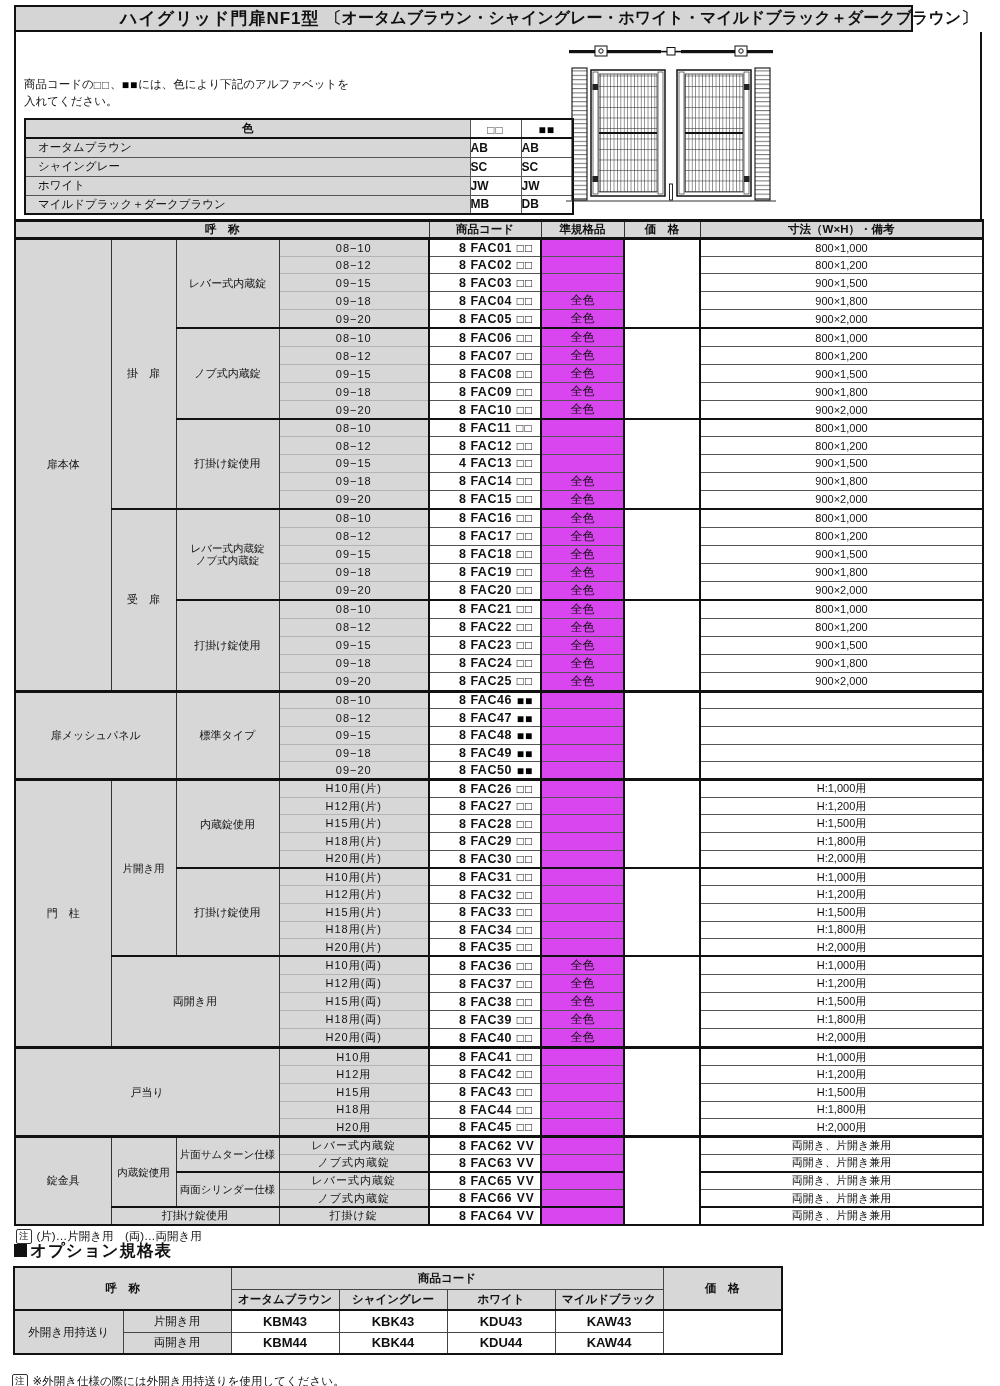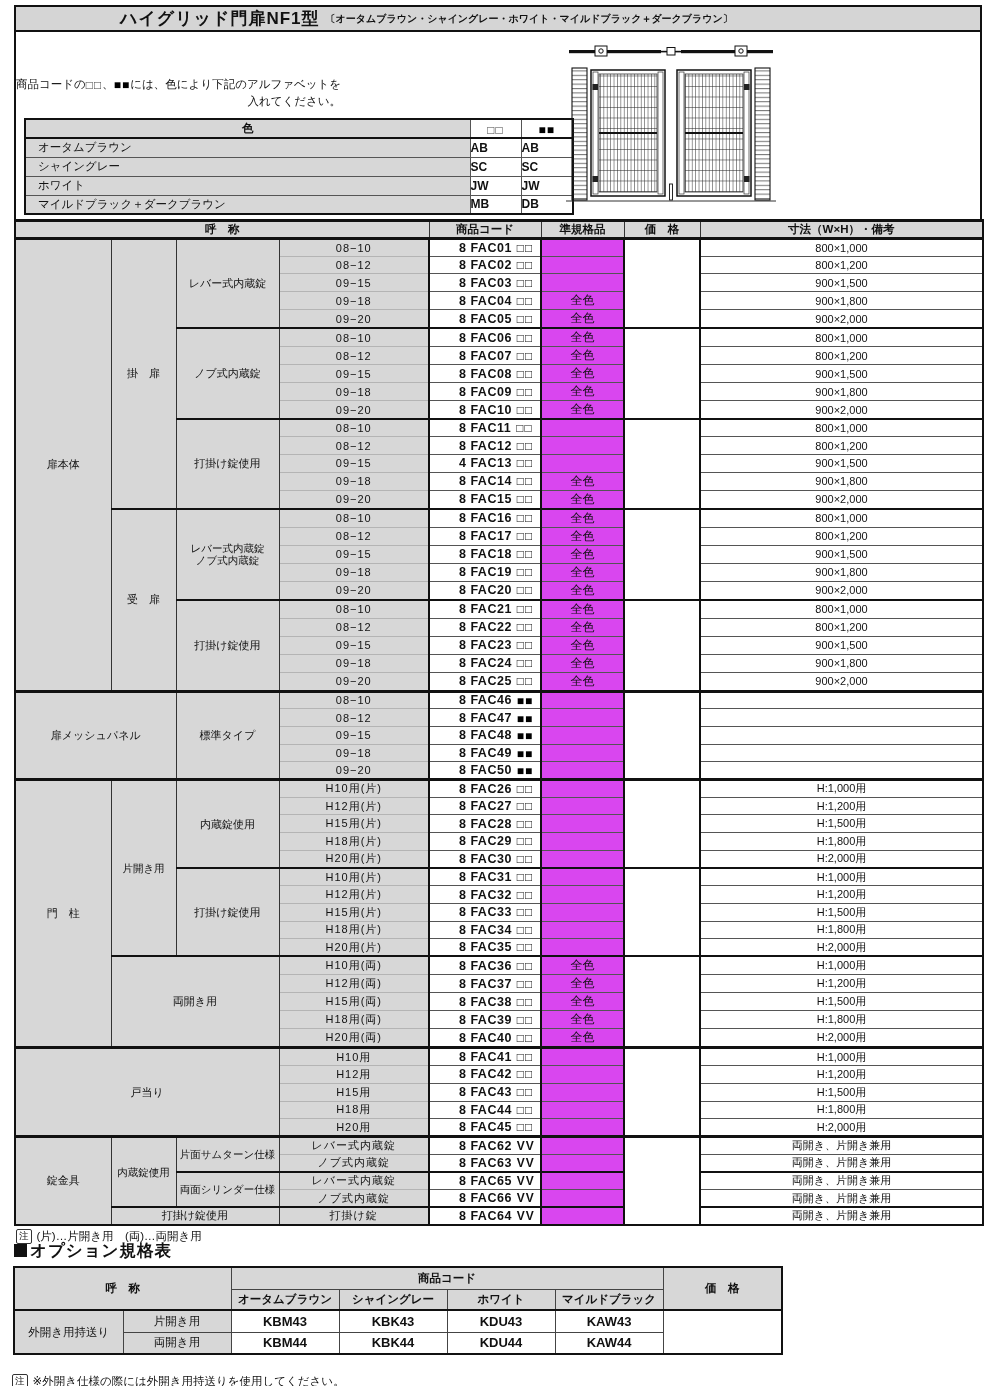--- a/index.html
+++ b/index.html
@@ -1,28 +1,28 @@
 <!DOCTYPE html>
 <html><head>
 <meta charset="utf-8">
 <style>
   html,body{margin:0;padding:0;background:#fff;}
   body{font-family:"Liberation Sans","DejaVu Sans",sans-serif;color:#111;}
   #page{position:relative;width:1000px;height:1386px;background:#fff;overflow:hidden;}
 
   
-  .titlebar{position:absolute;left:14px;top:5px;width:968px;height:27px;background:#d5d5d5;
+  .titlebar{position:absolute;left:14px;top:5px;width:899px;height:27px;background:#d5d5d5;
     border:2px solid #111;box-sizing:border-box;display:flex;align-items:center;padding-left:104px;}
   .title-main{font-weight:bold;font-size:17px;letter-spacing:1px;white-space:nowrap;}
-  .title-sub{font-weight:bold;font-size:10px;margin-left:6px;white-space:nowrap;}
+  .title-sub{font-weight:bold;font-size:16px;margin-left:6px;white-space:nowrap;}
 
   
   .upperbox{position:absolute;left:14px;top:32px;width:968px;height:187px;background:#fff;
     border-left:2px solid #111;border-right:2px solid #111;box-sizing:border-box;}
-  .note-top{position:absolute;left:0;top:44px;font-size:11.5px;line-height:1.45;white-space:nowrap;text-align:right;}
+  .note-top{position:absolute;left:8px;top:44px;font-size:11.5px;line-height:1.45;white-space:nowrap;}
   .sq-open,.sq-filled{display:inline-block;font-size:12px;letter-spacing:1px;transform:translateY(0.5px);}
   .sq-open{color:#444;}
   .sq-filled{color:#000;}
 
   
   .colortable{position:absolute;left:8px;top:86px;border-collapse:collapse;table-layout:fixed;width:548px;}
   .colortable th,.colortable td{border:1px solid #555;padding:0;height:19px;font-size:11.5px;
     overflow:hidden;white-space:nowrap;box-sizing:border-box;}
   .colortable .hdr{background:#d7d7d7;font-weight:bold;text-align:center;height:18px;border-bottom:2px solid #111;}
   .colortable .sqcell{background:#fff;text-align:center;border-bottom:2px solid #111;}

